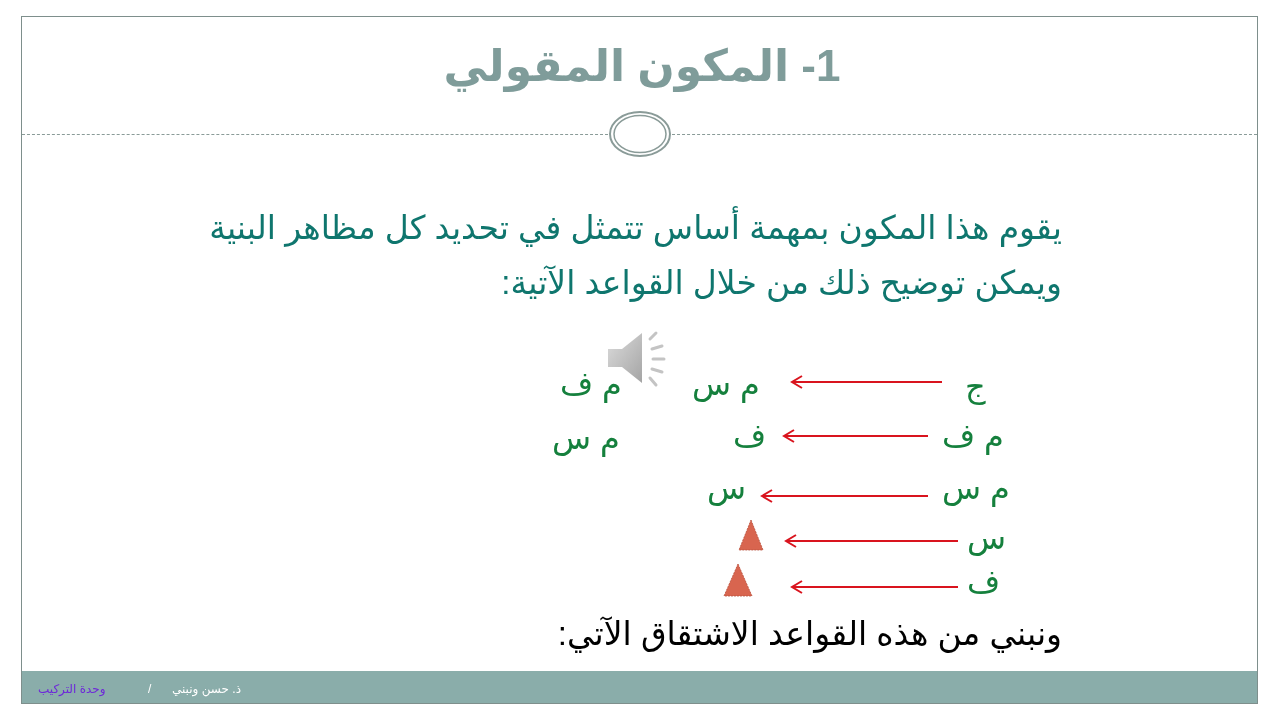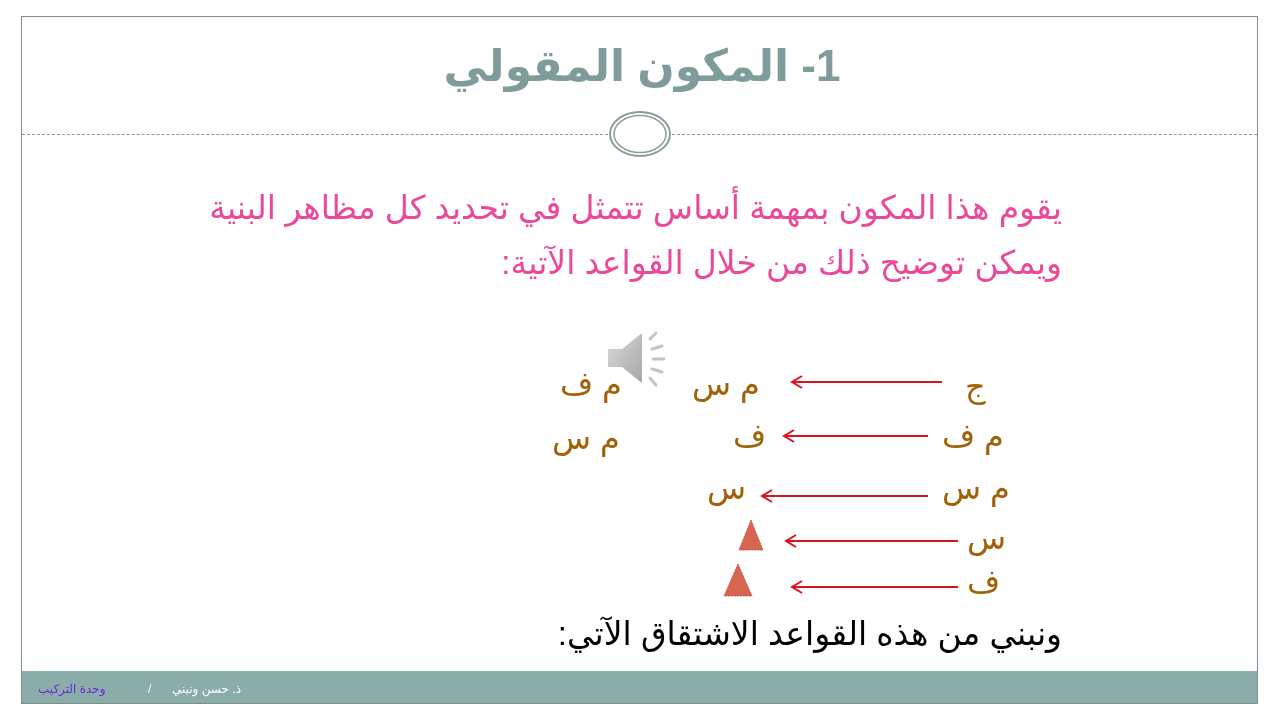--- a/index.html
+++ b/index.html
@@ -6,25 +6,25 @@
     body { width:1280px; height:720px; background:#ffffff; position:relative; overflow:hidden;
            font-family:"Liberation Sans", "DejaVu Sans", sans-serif; }
     .frame { position:absolute; left:21px; top:16px; width:1237px; height:688px;
              border:1px solid #7e8f8c; box-sizing:border-box; background:#fff; }
     .title { position:absolute; left:2px; top:40px; width:1280px; text-align:center;
              font-size:44px; font-weight:bold; color:#7f9c9a; direction:rtl; }
     .divider { position:absolute; top:134px; height:0; border-top:1px dashed #8a9b98; }
     .divider.left { left:22px; width:586px; }
     .divider.right { left:672px; width:585px; }
     .ornament { position:absolute; left:608px; top:110px; width:64px; height:48px; }
-    .body-text { position:absolute; left:180px; top:180px; width:882px; direction:rtl; text-align:right;
-                 font-size:33px; line-height:55px; color:#ec4899; }
+    .body-text { position:absolute; left:180px; top:200px; width:882px; direction:rtl; text-align:right;
+                 font-size:33px; line-height:55px; color:#0f766e; }
     .body-text div { white-space:nowrap; }
     .rules { position:absolute; left:0; top:0; width:1280px; height:720px; }
-    .sym { position:absolute; font-size:32px; color:#a16207; direction:rtl; white-space:nowrap; line-height:1; }
+    .sym { position:absolute; font-size:32px; color:#15803d; direction:rtl; white-space:nowrap; line-height:1; }
     .arrow { position:absolute; }
     .tri { position:absolute; width:0; height:0; }
     .speaker { position:absolute; left:606px; top:325px; width:66px; height:66px; }
     .closing { position:absolute; left:540px; top:614px; width:522px; direction:rtl; text-align:right;
                font-size:33px; color:#000; white-space:nowrap; }
     .footer { position:absolute; left:22px; top:671px; width:1235px; height:32px; background:#8aadaa; }
     .footer-text { position:absolute; left:38px; top:682px; font-size:12px; color:#6d28d9; direction:rtl; white-space:nowrap; }
     .footer-sep { position:absolute; left:148px; top:682px; font-size:12px; color:#fff; }
     .footer-text2 { position:absolute; left:172px; top:682px; font-size:12px; color:#fff; direction:rtl; white-space:nowrap; }
   </style>

